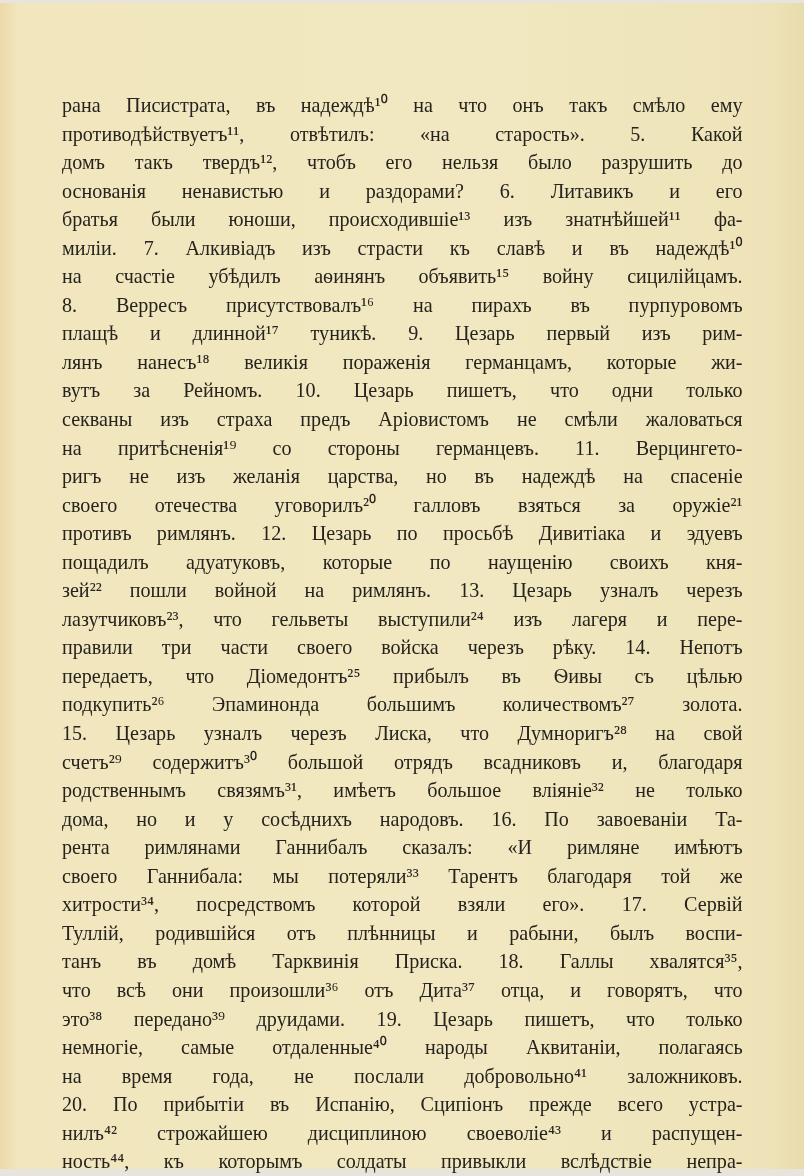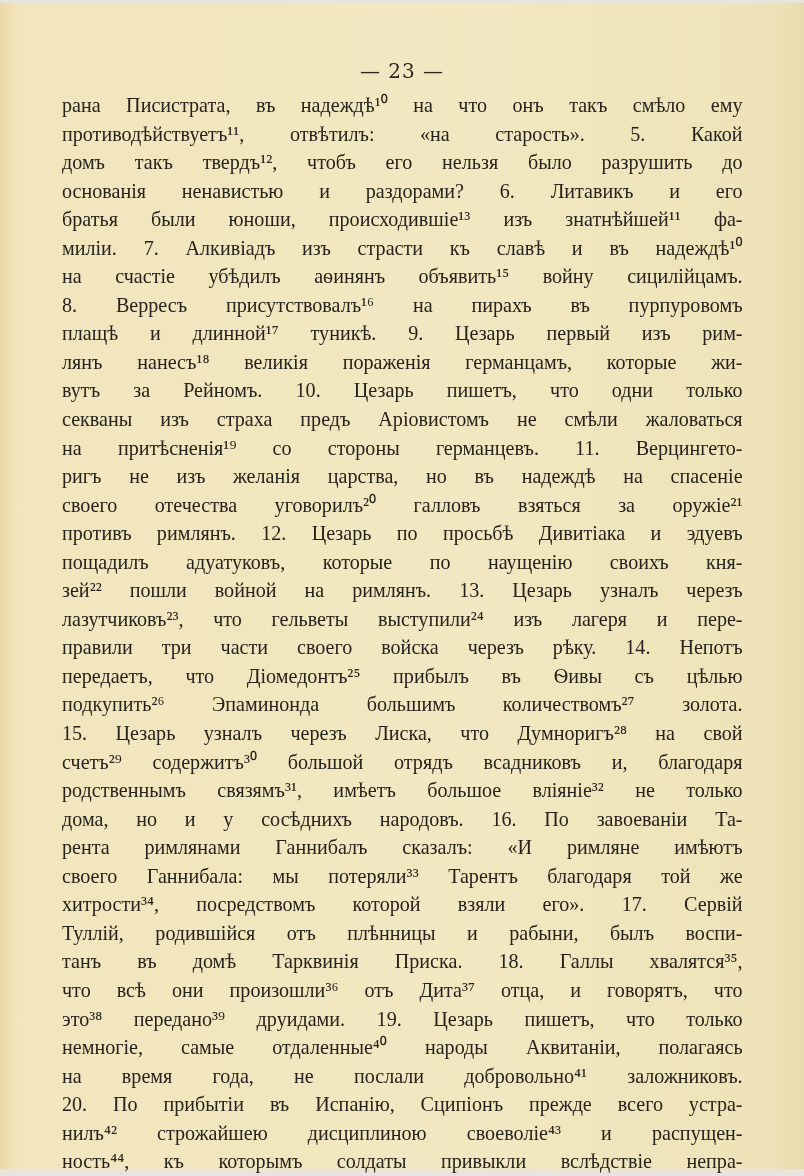--- a/index.html
+++ b/index.html
@@ -25,21 +25,20 @@
   .line {
     height: 28.55px; line-height: 28.55px; white-space: nowrap;
     text-align: justify; text-align-last: justify; width: 724px;
   }
   .line.last { text-align-last: justify; }
 </style>
 </head>
 <body>
 
 <div class="page">
-  <div class="page-number">— 23 —</div>
   <div class="body-text">
     <div class="line">рана Писистрата, въ надеждѣ¹⁰ на что онъ такъ смѣло ему</div>
     <div class="line">противодѣйствуетъ¹¹, отвѣтилъ: «на старость». 5. Какой</div>
     <div class="line">домъ такъ твердъ¹², чтобъ его нельзя было разрушить до</div>
     <div class="line">основанія ненавистью и раздорами? 6. Литавикъ и его</div>
     <div class="line">братья были юноши, происходившіе¹³ изъ знатнѣйшей¹¹ фа-</div>
     <div class="line">миліи. 7. Алкивіадъ изъ страсти къ славѣ и въ надеждѣ¹⁰</div>
     <div class="line">на счастіе убѣдилъ аѳинянъ объявить¹⁵ войну сицилійцамъ.</div>
     <div class="line">8. Верресъ присутствовалъ¹⁶ на пирахъ въ пурпуровомъ</div>
     <div class="line">плащѣ и длинной¹⁷ туникѣ. 9. Цезарь первый изъ рим-</div>

